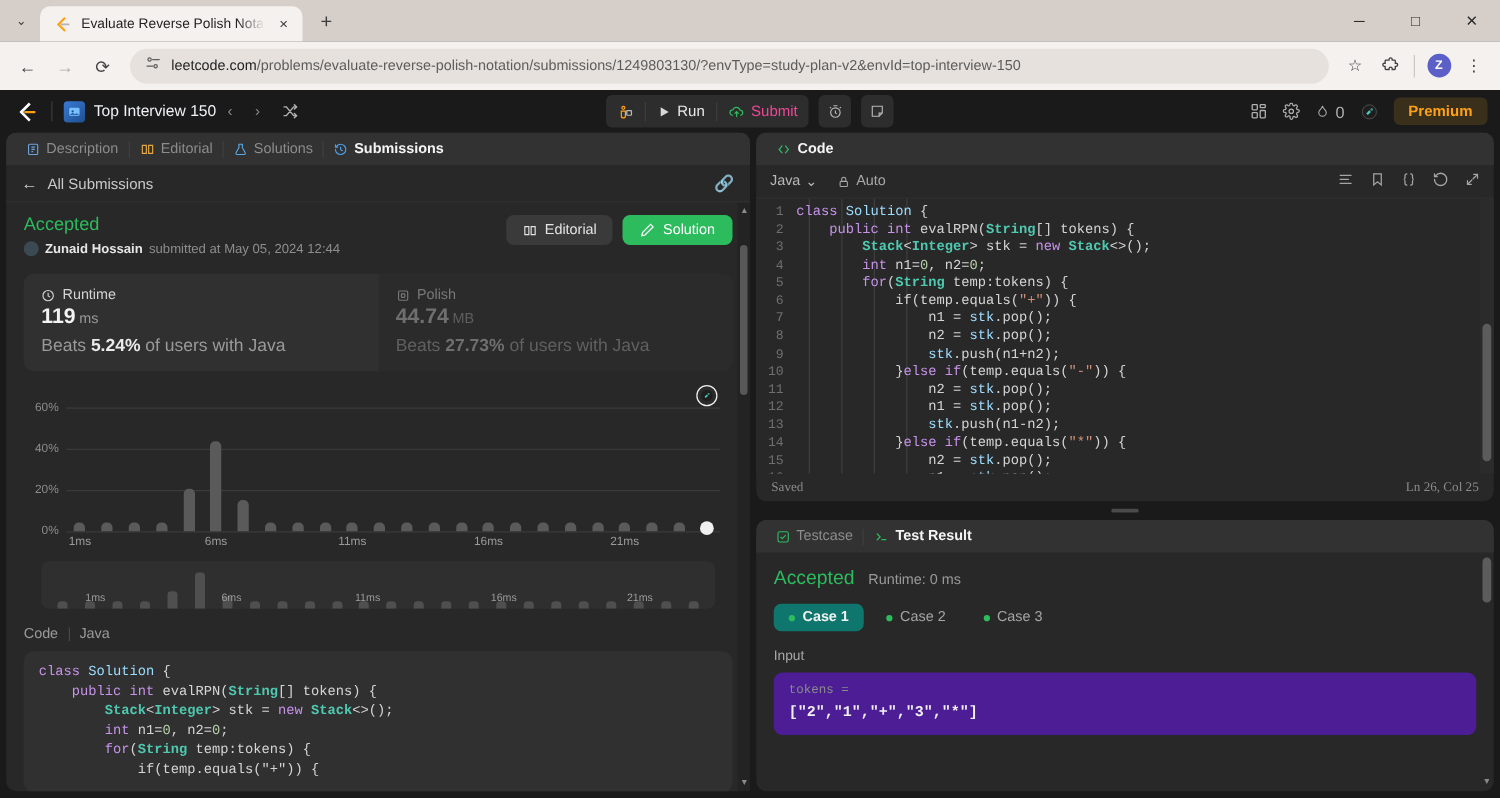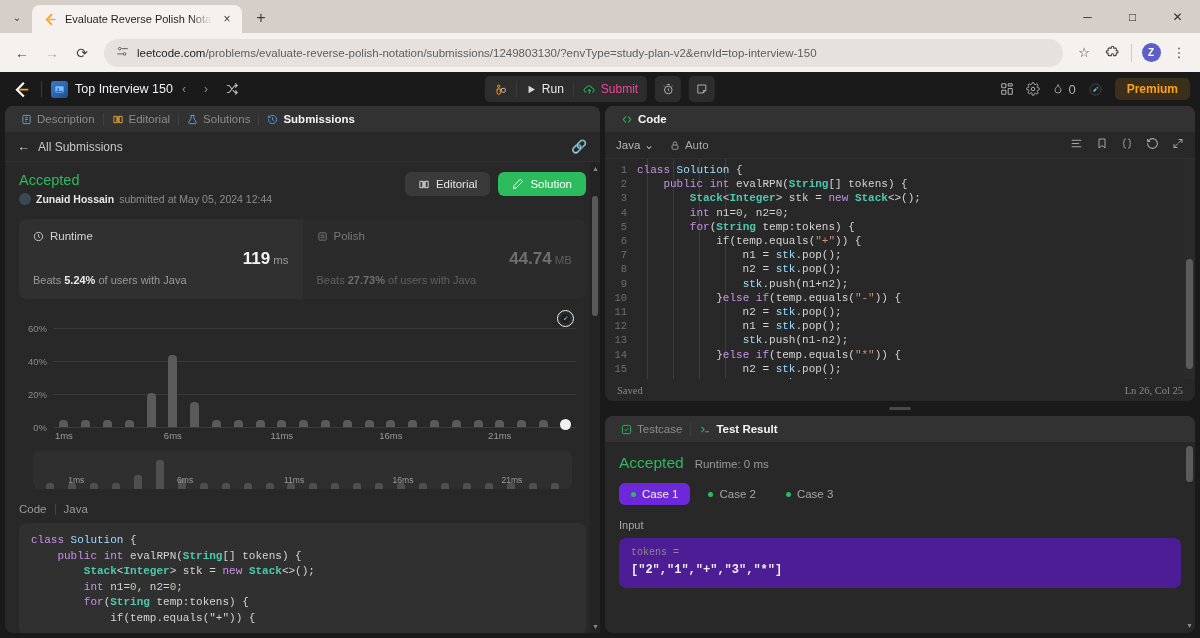--- a/index.html
+++ b/index.html
@@ -167,25 +167,25 @@
   }
 
   .stats-card {
     margin-top: 14px; background: #303030; border-radius: 8px;
     display: flex; overflow: hidden;
   }
   .stat-cell { flex: 1; padding: 11px 14px 13px 14px; }
   .stat-cell.dim { background: #2b2b2b; }
   .stat-label { font-size: 11.5px; color: #d3d3d3; display: flex; align-items: center; gap: 6px; }
   .stat-cell.dim .stat-label { color: #787878; }
-  .stat-value { margin-top: 7px; font-size: 17px; font-weight: bold; color: #f3f3f3; text-align: right; }
+  .stat-value { margin-top: 1px; font-size: 17px; font-weight: bold; color: #f3f3f3; }
   .stat-value .unit { font-size: 11.5px; font-weight: normal; color: #9a9a9a; margin-left: 3px; }
   .stat-cell.dim .stat-value { color: #6f6f6f; }
   .stat-cell.dim .stat-value .unit { color: #5e5e5e; }
-  .stat-beats { margin-top: 5px; font-size: 11px; color: #9a9a9a; }
+  .stat-beats { margin-top: 5px; font-size: 14px; color: #9a9a9a; }
   .stat-beats b { color: #eaeaea; }
   .stat-cell.dim .stat-beats { color: #606060; }
   .stat-cell.dim .stat-beats b { color: #6f6f6f; }
 
   
   .chart-box { margin-top: 6px; padding: 10px 0 2px 0; }
   .chart-grid { position: relative; height: 112px; margin-left: 34px; margin-right: 10px; }
   .gridline { position: absolute; left: 0; right: 0; height: 1px; background: #3a3a3a; }
   .ylabel {
     position: absolute; right: calc(100% + 6px); font-size: 9.5px;
@@ -268,21 +268,21 @@
   .result-panel { flex: 1; display: flex; flex-direction: column; min-height: 0; }
   .result-body { flex: 1; padding: 12px 14px 0 14px; overflow: hidden; position: relative; }
   .res-status-row { display: flex; align-items: baseline; gap: 11px; }
   .res-accepted { font-size: 15.5px; color: #2cbb5d; font-weight: 500; }
   .res-runtime { font-size: 11.5px; color: #9a9a9a; }
   .case-tabs { display: flex; gap: 6px; margin-top: 11px; }
   .case-tab {
     display: flex; align-items: center; gap: 6px; padding: 5px 12px;
     border-radius: 6px; font-size: 11.5px; color: #a5a5a5;
   }
-  .case-tab.active { background: #6d28d9; color: #f2f2f2; font-weight: 400; }
+  .case-tab.active { background: #0f766e; color: #f2f2f2; font-weight: 700; }
   .case-dot { width: 5px; height: 5px; border-radius: 50%; background: #2cbb5d; }
   .input-label { margin-top: 14px; font-size: 11px; color: #a8a8a8; }
   .input-box {
     margin-top: 7px; background: #4c1d95; border-radius: 7px;
     padding: 9px 12px 11px 12px;
   }
   .input-key { font-size: 10px; color: #8a8a8a; font-family: "Liberation Mono", monospace; }
   .input-val {
     margin-top: 5px; font-size: 12px; color: #f0f0f0; font-weight: bold;
     font-family: "Liberation Mono", monospace;

